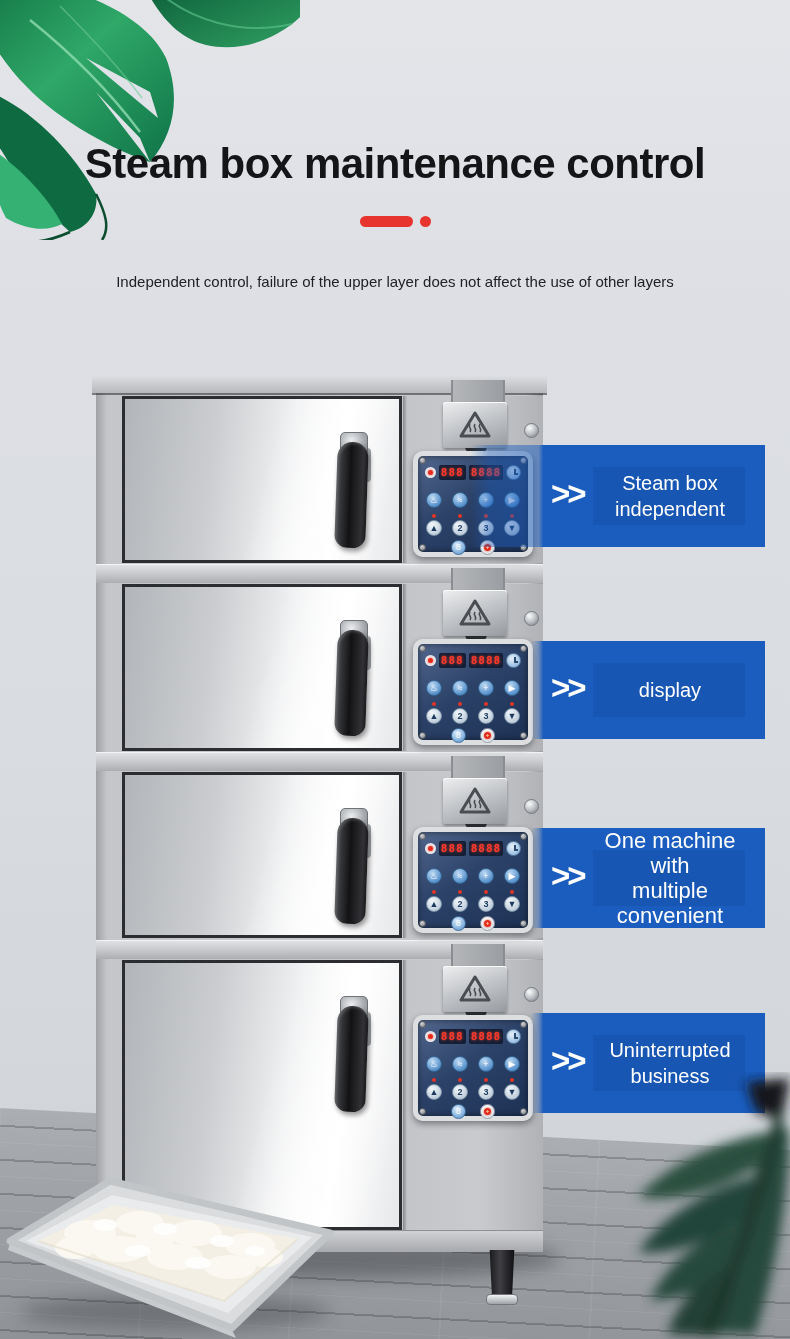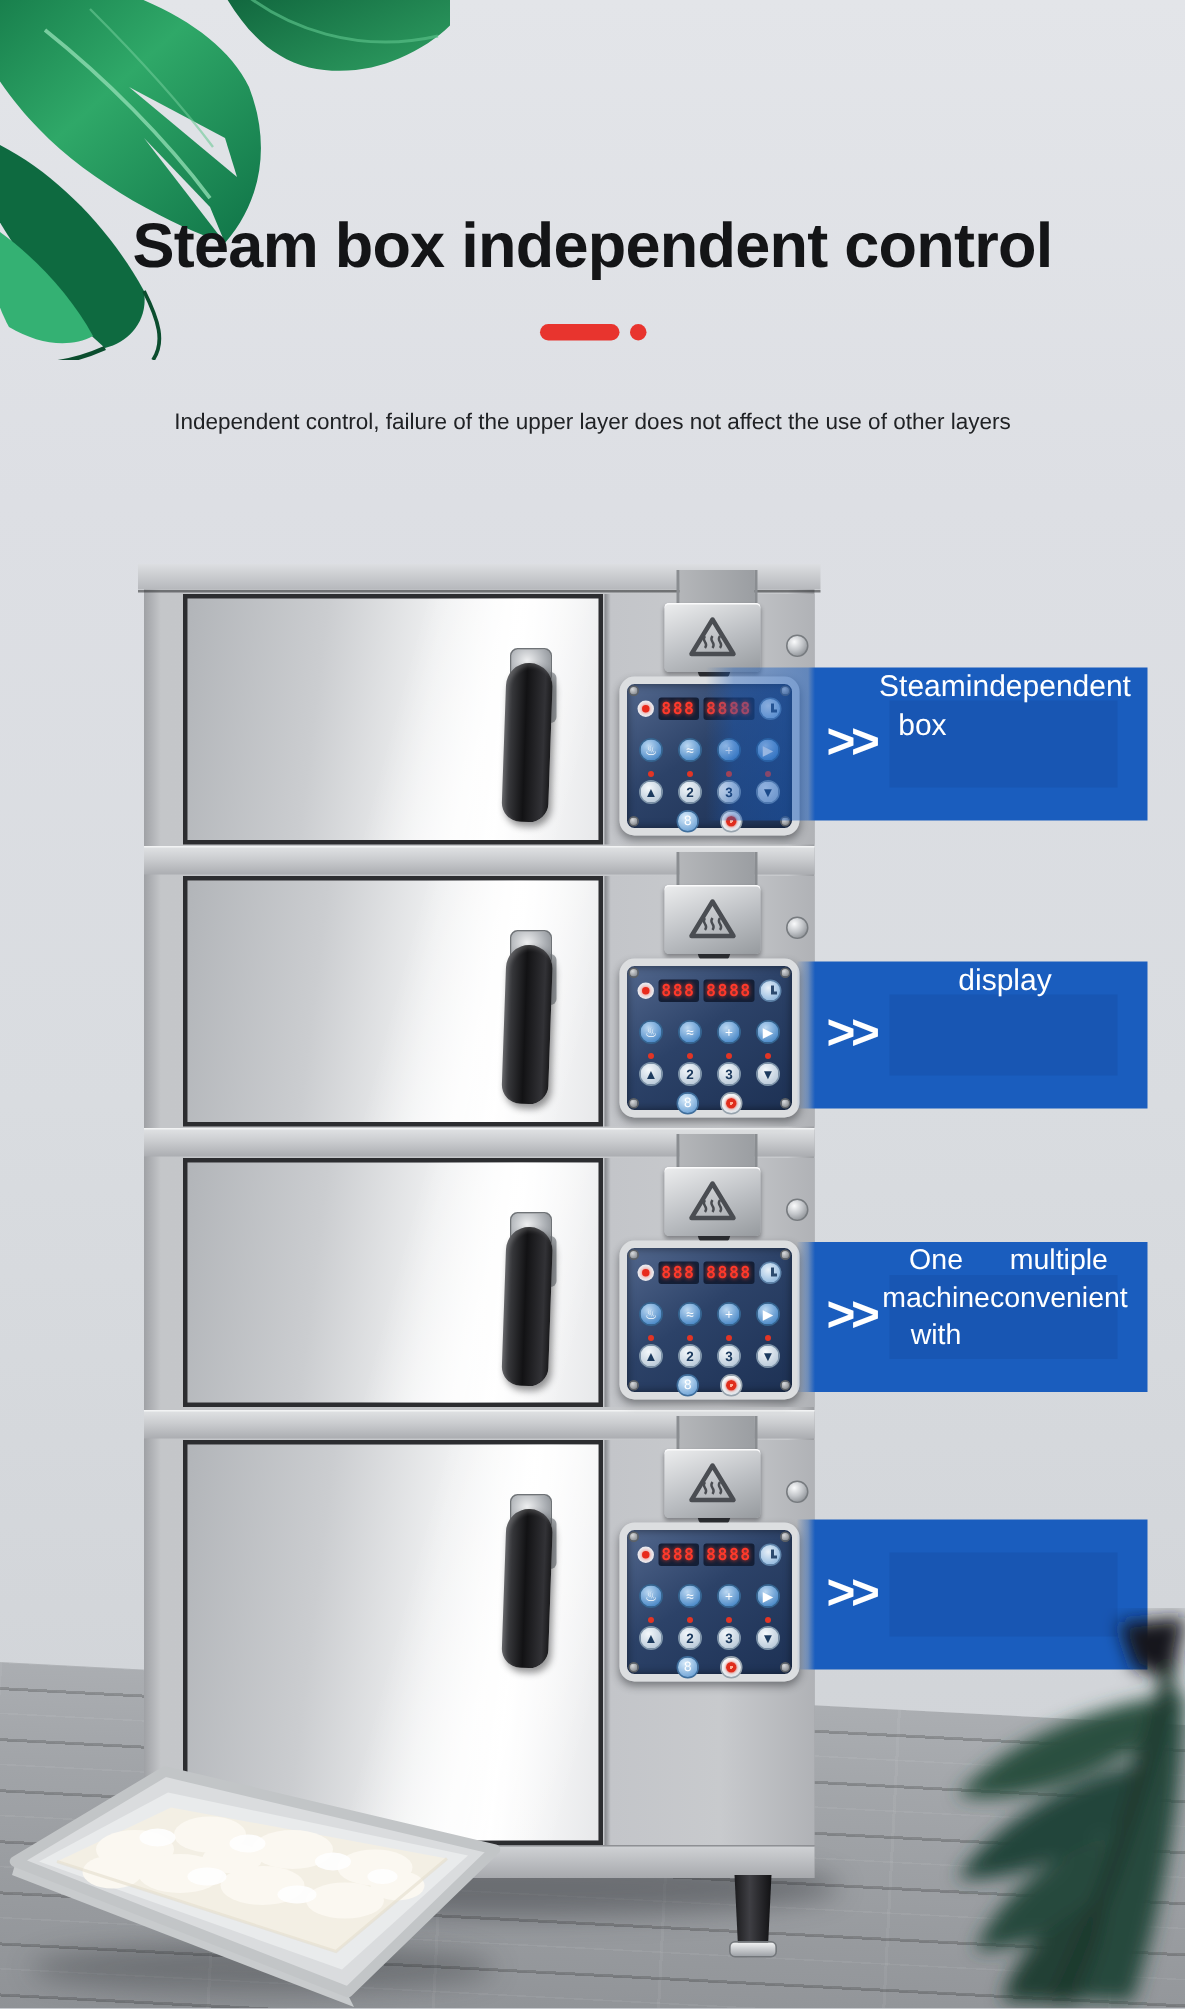--- a/index.html
+++ b/index.html
@@ -115,23 +115,23 @@
   .banner{position:absolute;left:455px;width:310px;z-index:5;color:#fff;}
   .banner.b1{top:445px;height:102px;
     background:linear-gradient(90deg,rgba(26,93,190,0) 5%,rgba(26,93,190,0.40) 11%,rgba(26,93,190,0.52) 27%,#1a5dbe 28.5%);}
   .banner.b2{top:641px;height:98px;background:linear-gradient(90deg,rgba(26,93,190,0) 24.5%,rgba(26,93,190,0.45) 27%,#1a5dbe 28.5%);}
   .banner.b3{top:828px;height:100px;background:linear-gradient(90deg,rgba(26,93,190,0) 24.5%,rgba(26,93,190,0.45) 27%,#1a5dbe 28.5%);}
   .banner.b4{top:1013px;height:100px;background:linear-gradient(90deg,rgba(26,93,190,0) 24.5%,rgba(26,93,190,0.45) 27%,#1a5dbe 28.5%);}
   .banner .chev{position:absolute;left:96px;top:50%;transform:translateY(-54%);
     font-size:33px;font-weight:700;letter-spacing:-3px;}
   .banner .hl{position:absolute;left:138px;top:22px;bottom:22px;width:152px;background:rgba(8,28,88,0.10);}
   .banner .txt{position:absolute;left:135px;top:0;width:160px;height:100%;
-    display:flex;flex-direction:row;justify-content:center;text-align:center;
+    display:flex;flex-direction:column;justify-content:center;text-align:center;
     font-size:20px;line-height:26px;font-weight:500;}
-  .banner.b3 .txt{font-size:19px;line-height:25px;}
+  .banner.b3 .txt{font-size:22px;line-height:25px;}
 
   
   .leaves-tl{position:absolute;left:0;top:0;z-index:3;}
   .leaf-br{position:absolute;left:550px;top:1072px;z-index:6;}
   .tray{position:absolute;left:0px;top:1153px;z-index:6;}
 </style>
 </head>
 <body>
 
 <div class="stage" data-interactable="false">
@@ -154,21 +154,21 @@
     <path d="M30,20 C 70,52 110,92 140,132" stroke="#8fdcb2" stroke-width="2.5" fill="none" opacity="0.8"></path>
     <path d="M60,6 C 88,34 118,66 142,98" stroke="#6cc996" stroke-width="1.6" fill="none" opacity="0.6"></path>
     <path d="M140,-22 C 158,16 178,38 206,45 C 228,50 250,46 266,39 C 280,33 292,25 300,17 L300,-22 Z" fill="url(#lg2)"></path>
     <path d="M156,-10 C 190,20 240,36 292,24" stroke="#57bd86" stroke-width="2" fill="none" opacity="0.7"></path>
     <path d="M-10,92 C 32,110 72,150 96,194 C 99,214 86,228 70,232 C 40,206 10,170 -10,130 Z" fill="#0e6a40"></path>
     <path d="M-10,148 C 16,164 46,194 62,224 C 47,232 26,230 6,218 C -4,200 -10,174 -10,148 Z" fill="#34b173"></path>
     <path d="M70,232 C 50,241 28,245 4,242" stroke="#0b4d2e" stroke-width="3" fill="none"></path>
     <path d="M96,194 C 106,214 110,228 102,240" stroke="#0b4d2e" stroke-width="2.5" fill="none"></path>
   </svg>
 
-  <div class="title" data-interactable="false">Steam box independent control</div>
+  <div class="title" data-interactable="false">Steam box maintenance control</div>
   <div class="divider" data-interactable="false" style="--accent:#e8342e;">
     <span class="bar" data-interactable="false"></span>
     <span class="dot" data-interactable="false"></span>
   </div>
   <div class="subtitle" data-interactable="false">
     <div data-interactable="false">Independent control, failure of the upper layer does not affect the use of other layers</div>
   </div>
 
   <div class="floor" data-interactable="false"></div>
   <div class="shadow machine-shadow" data-interactable="false"></div>
@@ -460,20 +460,24 @@
     <span class="chev" data-interactable="false">&gt;&gt;</span>
     <span class="hl" data-interactable="false"></span>
     <div class="txt" data-interactable="false">
       <div data-interactable="false">One machine with</div>
       <div data-interactable="false">multiple convenient</div>
     </div>
   </div>
   <div class="banner b4" data-interactable="false">
     <span class="chev" data-interactable="false">&gt;&gt;</span>
     <span class="hl" data-interactable="false"></span>
+    <div class="txt" data-interactable="false">
+      <div data-interactable="false">Uninterrupted</div>
+      <div data-interactable="false">business</div>
+    </div>
   </div>
 
   <div class="shadow tray-shadow" data-interactable="false"></div>
   <svg class="tray" data-interactable="false" width="345" height="186" viewBox="0 0 345 186">
     <polygon points="10,90 232,177 236,185 8,97" fill="#c8cbcd"></polygon>
     <path d="M10,88 L110,28 L330,80 L232,175 Z" fill="#dadcde" stroke="#c2c5c7" stroke-width="7" stroke-linejoin="round"></path>
     <path d="M26,88 L112,42 L312,84 L228,160 Z" fill="#e9ebec"></path>
     <path d="M38,88 L114,52 L298,86 L224,148 Z" fill="#f3efe4"></path>
     <g fill="#fbf8f1">
       <ellipse cx="90" cy="80" rx="26" ry="13"></ellipse>

